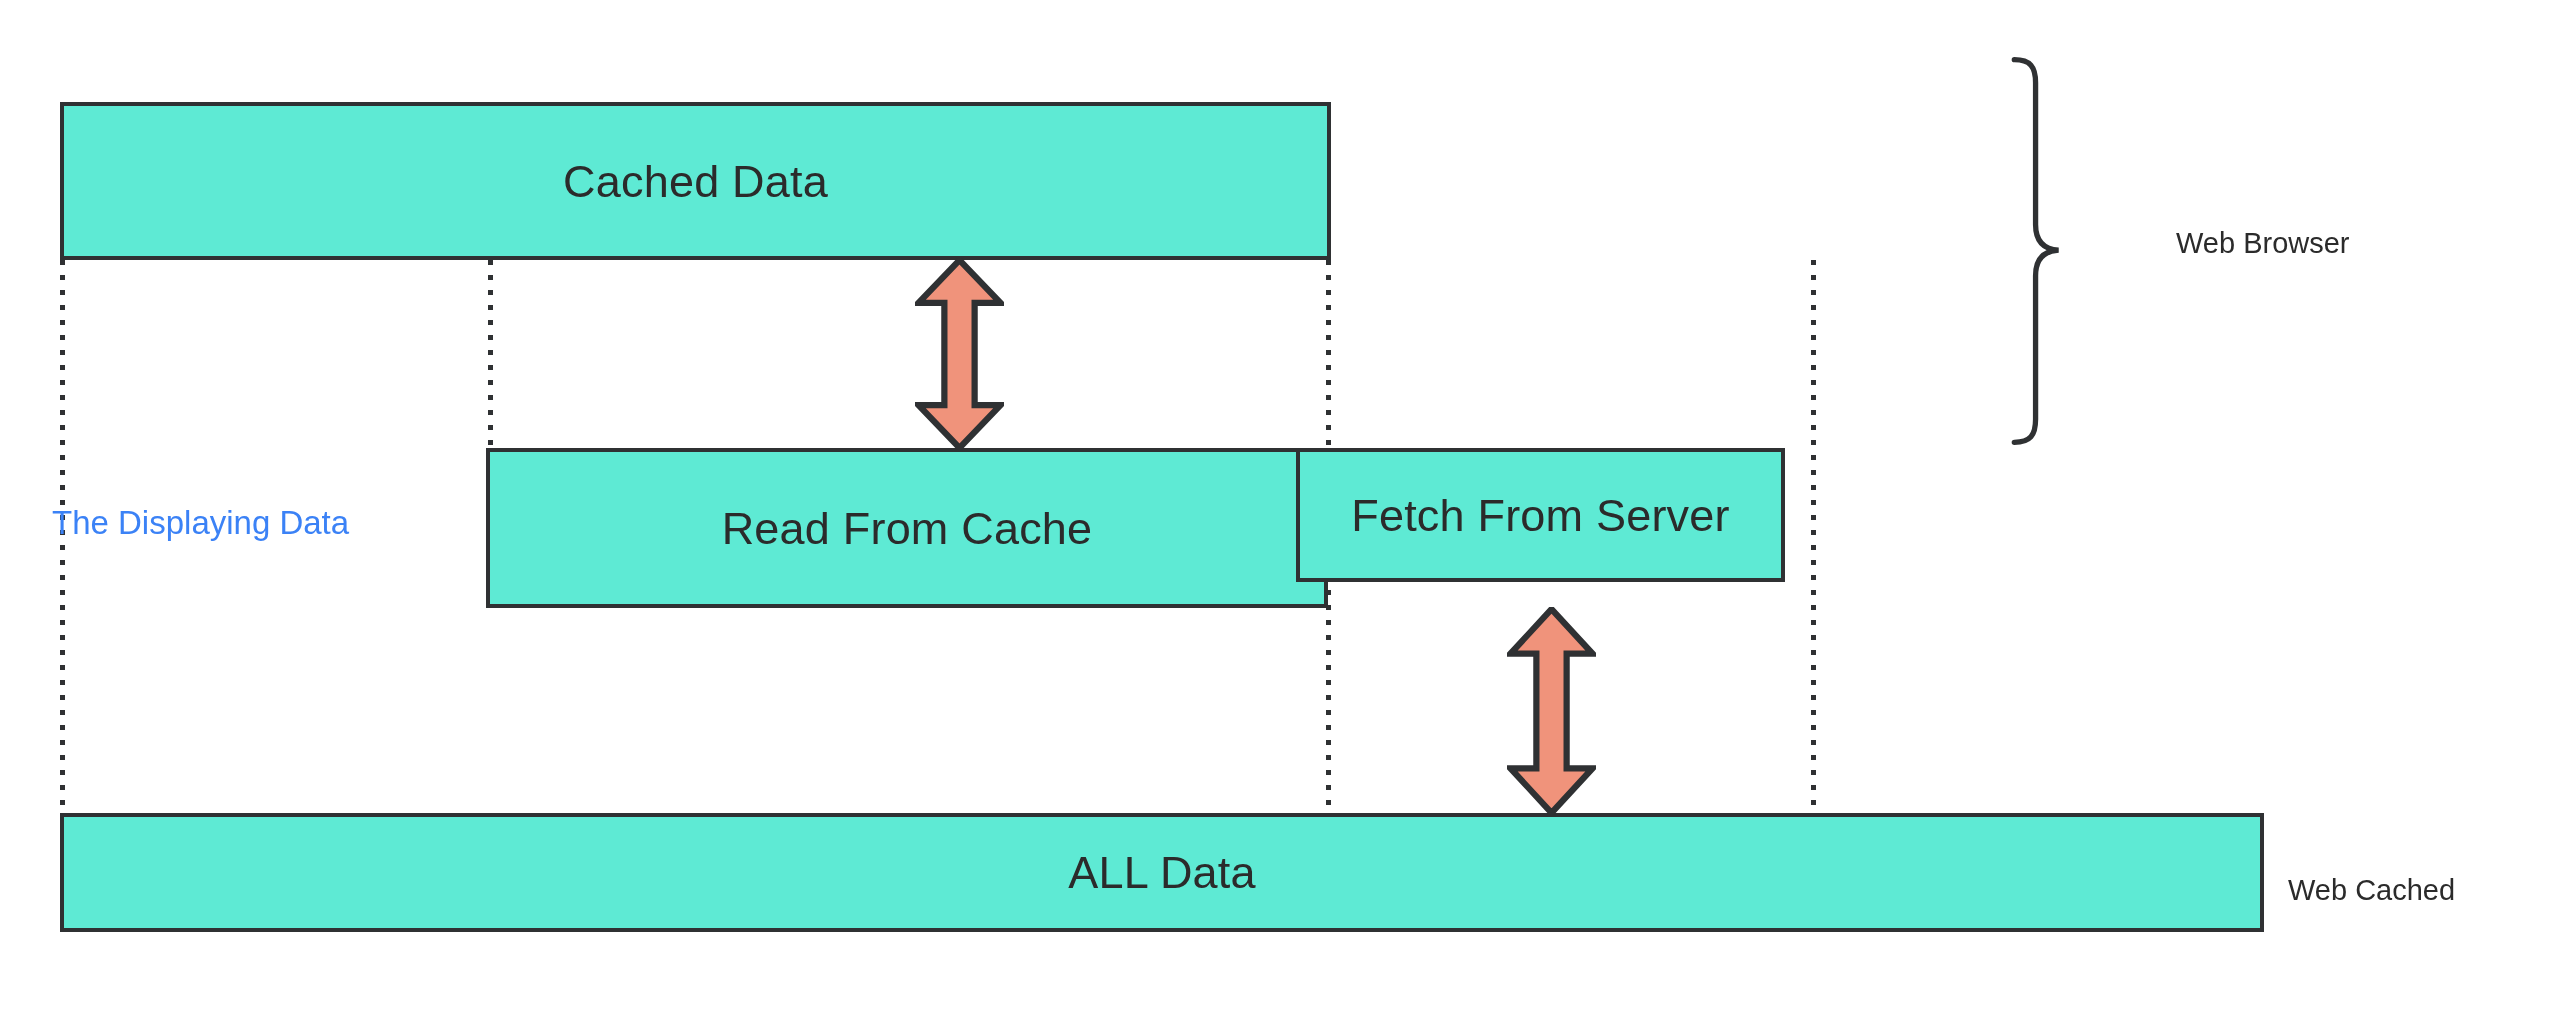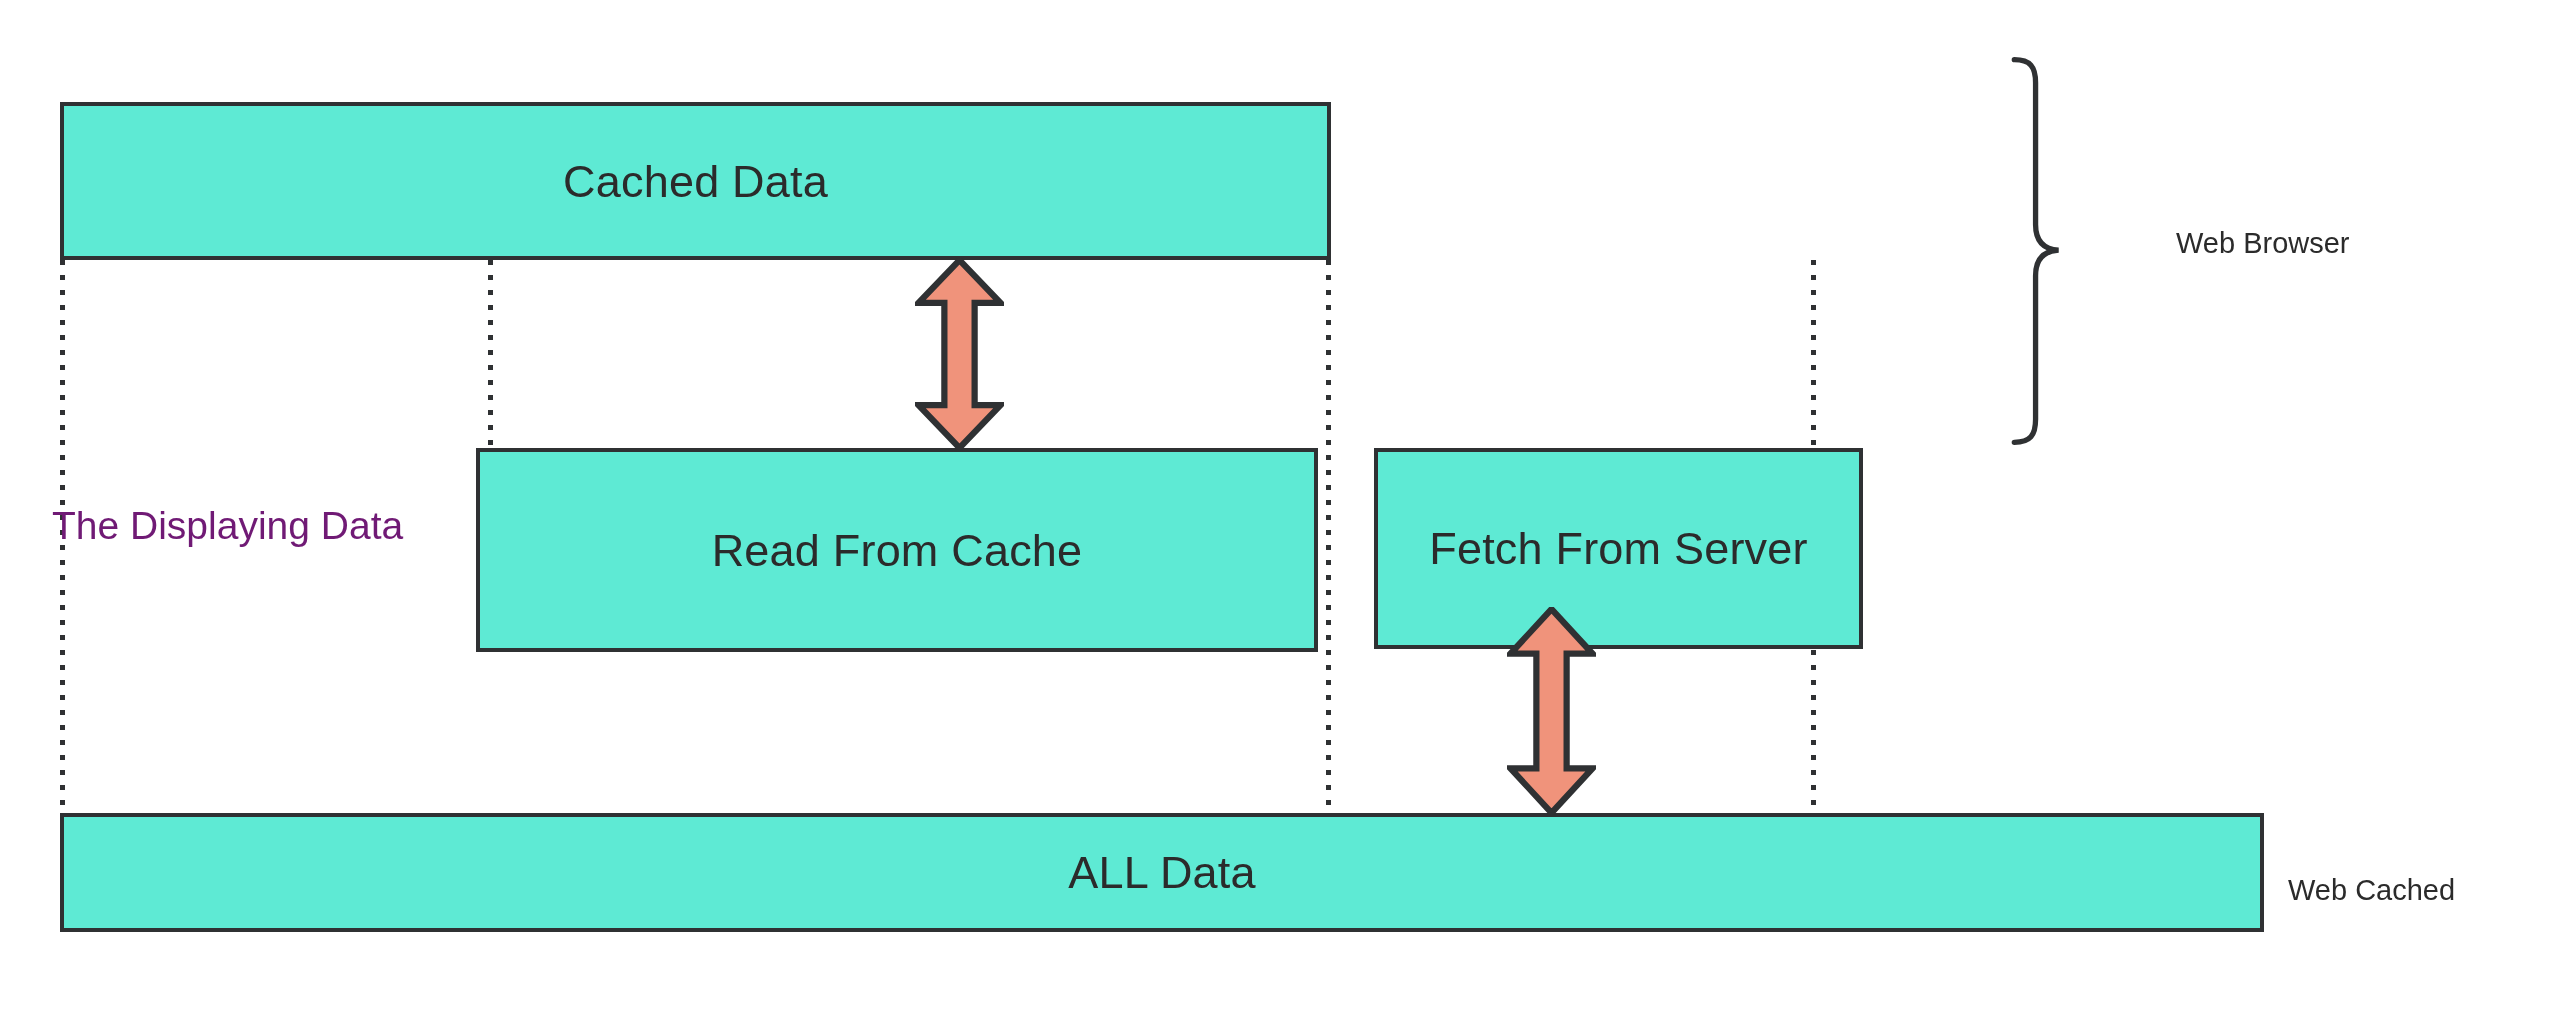--- a/index.html
+++ b/index.html
@@ -35,30 +35,30 @@
     display: block;
     line-height: 1;
   }
   #box-cached-data {
     left: 60px;
     top: 102px;
     width: 1271px;
     height: 158px;
   }
   #box-read-from-cache {
-    left: 476px;
+    left: 486px;
     top: 448px;
     width: 842px;
-    height: 204px;
+    height: 160px;
   }
   #box-fetch-from-server {
-    left: 1374px;
+    left: 1296px;
     top: 448px;
     width: 489px;
-    height: 201px;
+    height: 134px;
   }
   #box-all-data {
     left: 60px;
     top: 813px;
     width: 2204px;
     height: 119px;
   }
   
   .dotted-line {
     position: absolute;
@@ -132,22 +132,22 @@
     top: 229px;
   }
   #label-web-server {
     left: 2288px;
     top: 876px;
   }
   #label-displaying-data {
     position: absolute;
     left: 52px;
     top: 506px;
-    color: #701a75;
-    font-size: 39px;
+    color: #3b82f6;
+    font-size: 33px;
     white-space: nowrap;
     line-height: 1;
     z-index: 5;
   }
 </style>
 </head>
 <body>
 
 <div id="canvas">
 

